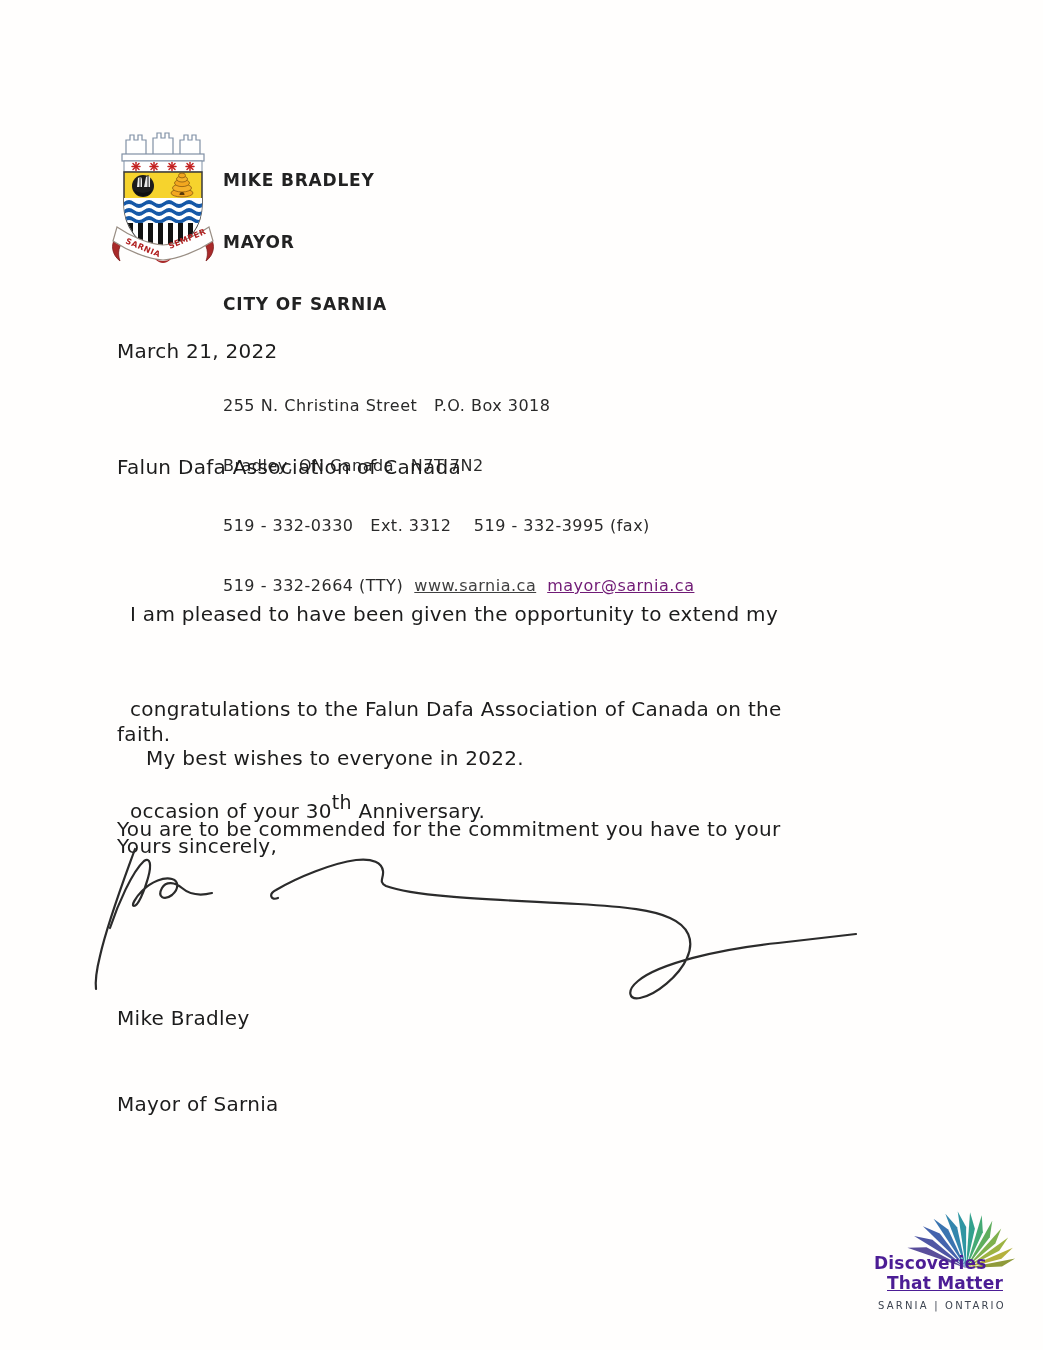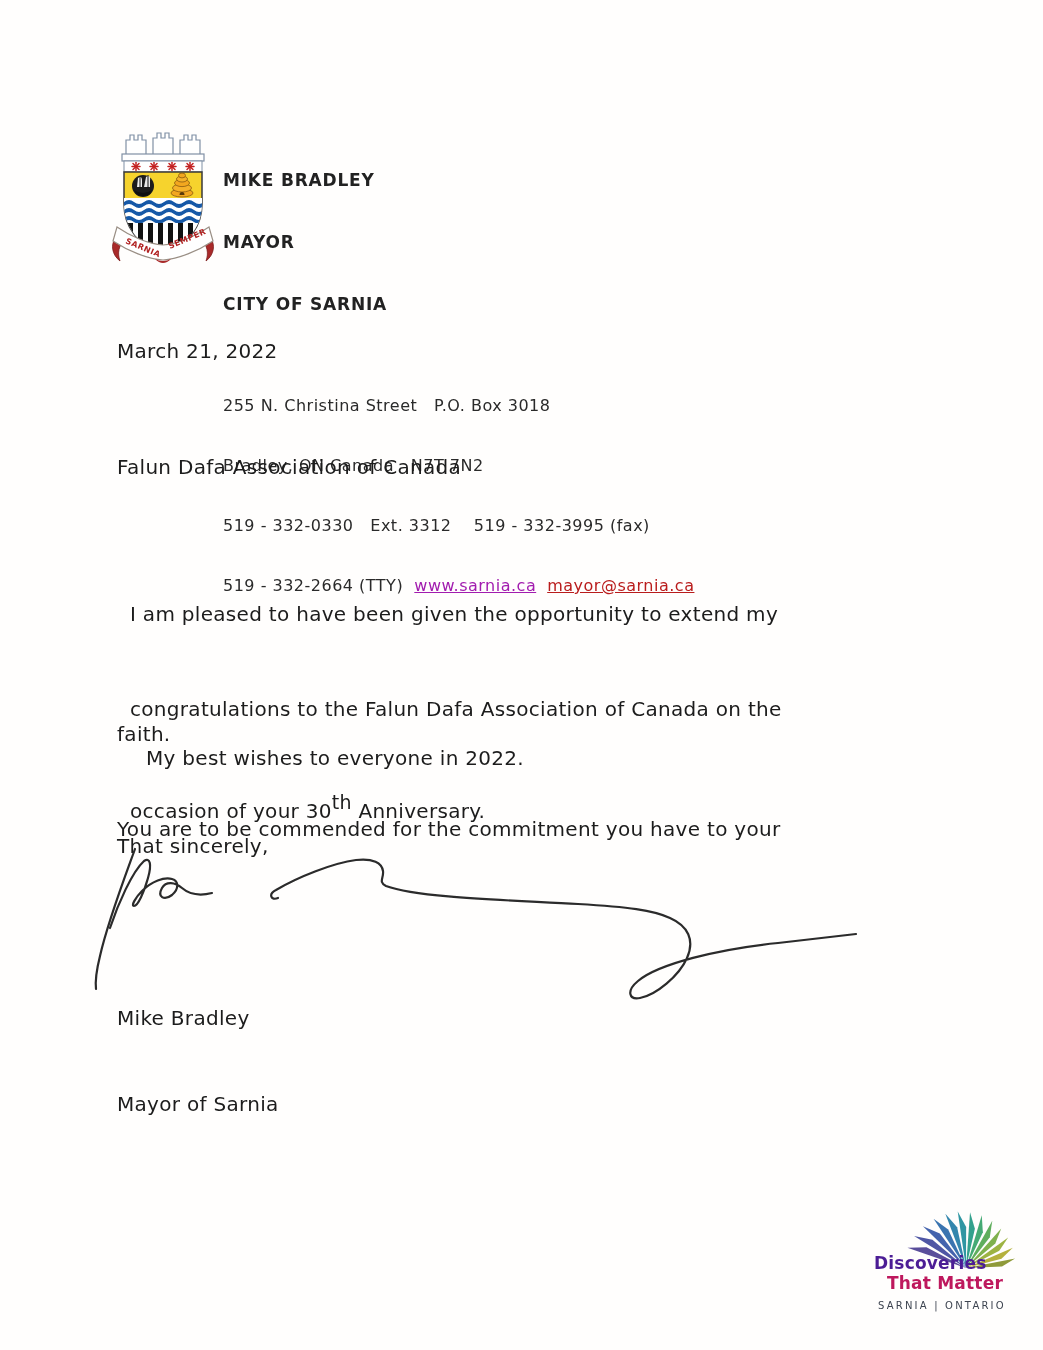--- a/index.html
+++ b/index.html
@@ -29,26 +29,26 @@
     color: #222222;
   }
   .lh-addr {
     font-size: 16px;
     letter-spacing: 0.5px;
     line-height: 22px;
     color: #2a2a2a;
   }
   .lh-addr-block { margin-top: 3px; }
   .lh-link-site {
-    color: #a21caf;
+    color: #404040;
     text-decoration: underline;
     cursor: pointer;
   }
   .lh-link-mail {
-    color: #b91c1c;
+    color: #701a75;
     text-decoration: underline;
     cursor: pointer;
     margin-left: 11px;
   }
 
   
   .body-text {
     font-size: 20px;
     letter-spacing: 0.3px;
     line-height: 31.5px;
@@ -211,21 +211,21 @@
     <div><span>occasion of your 30</span><sup class="ord">th</sup><span> Anniversary.</span></div>
   </div>
 
   <div class="abs body-text para2">
     <div>faith.</div>
     <div>You are to be commended for the commitment you have to your</div>
   </div>
 
   <div class="abs body-text para3">My best wishes to everyone in 2022.</div>
 
-  <div class="abs body-text closing">That sincerely,</div>
+  <div class="abs body-text closing">Yours sincerely,</div>
 
   <svg class="abs sig-svg" width="780" height="170" viewBox="0 0 780 170">
     <g fill="none" stroke="#2b2b2b" stroke-width="2.2" stroke-linecap="round">
       <path d="M47 3 C38 28 20 75 12 110 C9 122 7 134 8 143"></path>
       <path d="M22 82 C30 58 44 26 56 15 C62 11 64 18 60 32 C56 46 50 60 46 60 C43 60 47 52 54 45 C64 35 76 31 84 33 C91 35 91 43 84 49 C76 55 69 51 74 42 C78 35 87 36 94 42 C101 48 112 50 124 47"></path>
       <path d="M190 52 C183 55 180 48 188 44 C210 31 245 17 268 14 C285 12 294 17 295 25 C296 32 290 36 298 40 C330 52 420 54 490 58 C540 61 565 64 582 72 C600 80 607 94 599 112 C591 130 568 149 552 152 C541 154 538 145 550 135 C570 118 630 103 690 97 C725 93 750 90 768 88"></path>
     </g>
   </svg>
 
   <div class="abs body-text signer-block">
@@ -243,17 +243,17 @@
         <polygon points="100,62 91.70792241351623,5.606370490101156 100.16444237237236,20.96032945178326" fill="#2f96a2"></polygon>
         <polygon points="100,62 104.03818275493991,6.145787266870315 108.88450304113123,22.671028417817354" fill="#33a18d"></polygon>
         <polygon points="100,62 115.74524869150717,9.301924668517621 116.87935490816491,26.17755762257117" fill="#45aa74"></polygon>
         <polygon points="100,62 126.29110224486216,14.83244820058811 123.79204889994514,31.24950717236196" fill="#5fae5d"></polygon>
         <polygon points="100,62 135.21243920100898,22.388333467080102 129.33030515419756,37.58855187495729" fill="#7fb14d"></polygon>
         <polygon points="100,62 142.1408957631299,31.53452931134951 133.27868942094983,44.84533793909184" fill="#9db342"></polygon>
         <polygon points="100,62 146.8179244653664,41.77422563274155 135.50659234452928,52.638360182136125" fill="#b5b13d"></polygon>
         <polygon points="100,62 149.10373677728276,52.57540268725885 135.97173925529918,60.5738250637569" fill="#8f9a39"></polygon>
       </svg>
     <div class="logo-l1" style="color: #4c1d95;">Discoveries</div>
-    <div class="logo-l2" style="color: #be185d;">That Matter</div>
+    <div class="logo-l2" style="color: #4c1d95; text-decoration: underline;">That Matter</div>
     <div class="logo-l3" style="color: rgb(61, 68, 80);">SARNIA | ONTARIO</div>
   </div>
 
 </div>
 
 </body></html>

